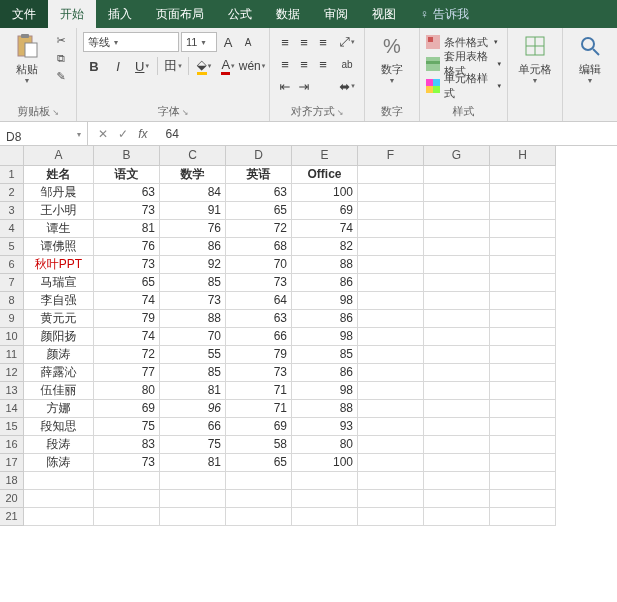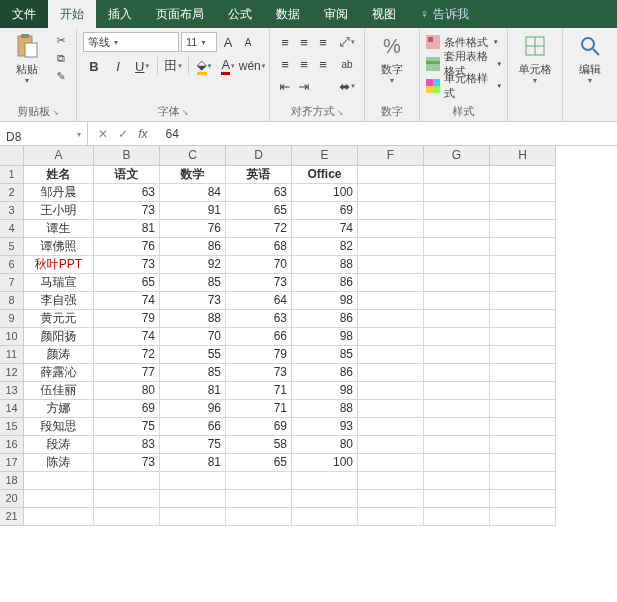--- a/index.html
+++ b/index.html
@@ -457,21 +457,21 @@
         <div class="cell num" style="width: 66px;">71</div>
         <div class="cell num" style="width: 66px;">98</div>
         <div class="cell" style="width: 66px;"></div>
         <div class="cell" style="width: 66px;"></div>
         <div class="cell" style="width: 66px;"></div>
       </div>
       <div class="datarow">
         <div class="rh">14</div>
         <div class="cell ctr" style="width: 70px;">方娜</div>
         <div class="cell num" style="width: 66px;">69</div>
-        <div class="cell num" style="width: 66px;">96</div>
+        <div class="cell num" style="width: 66px; font-style: italic;">96</div>
         <div class="cell num" style="width: 66px;">71</div>
         <div class="cell num" style="width: 66px;">88</div>
         <div class="cell" style="width: 66px;"></div>
         <div class="cell" style="width: 66px;"></div>
         <div class="cell" style="width: 66px;"></div>
       </div>
       <div class="datarow">
         <div class="rh">15</div>
         <div class="cell ctr" style="width: 70px;">段知思</div>
         <div class="cell num" style="width: 66px;">75</div>

